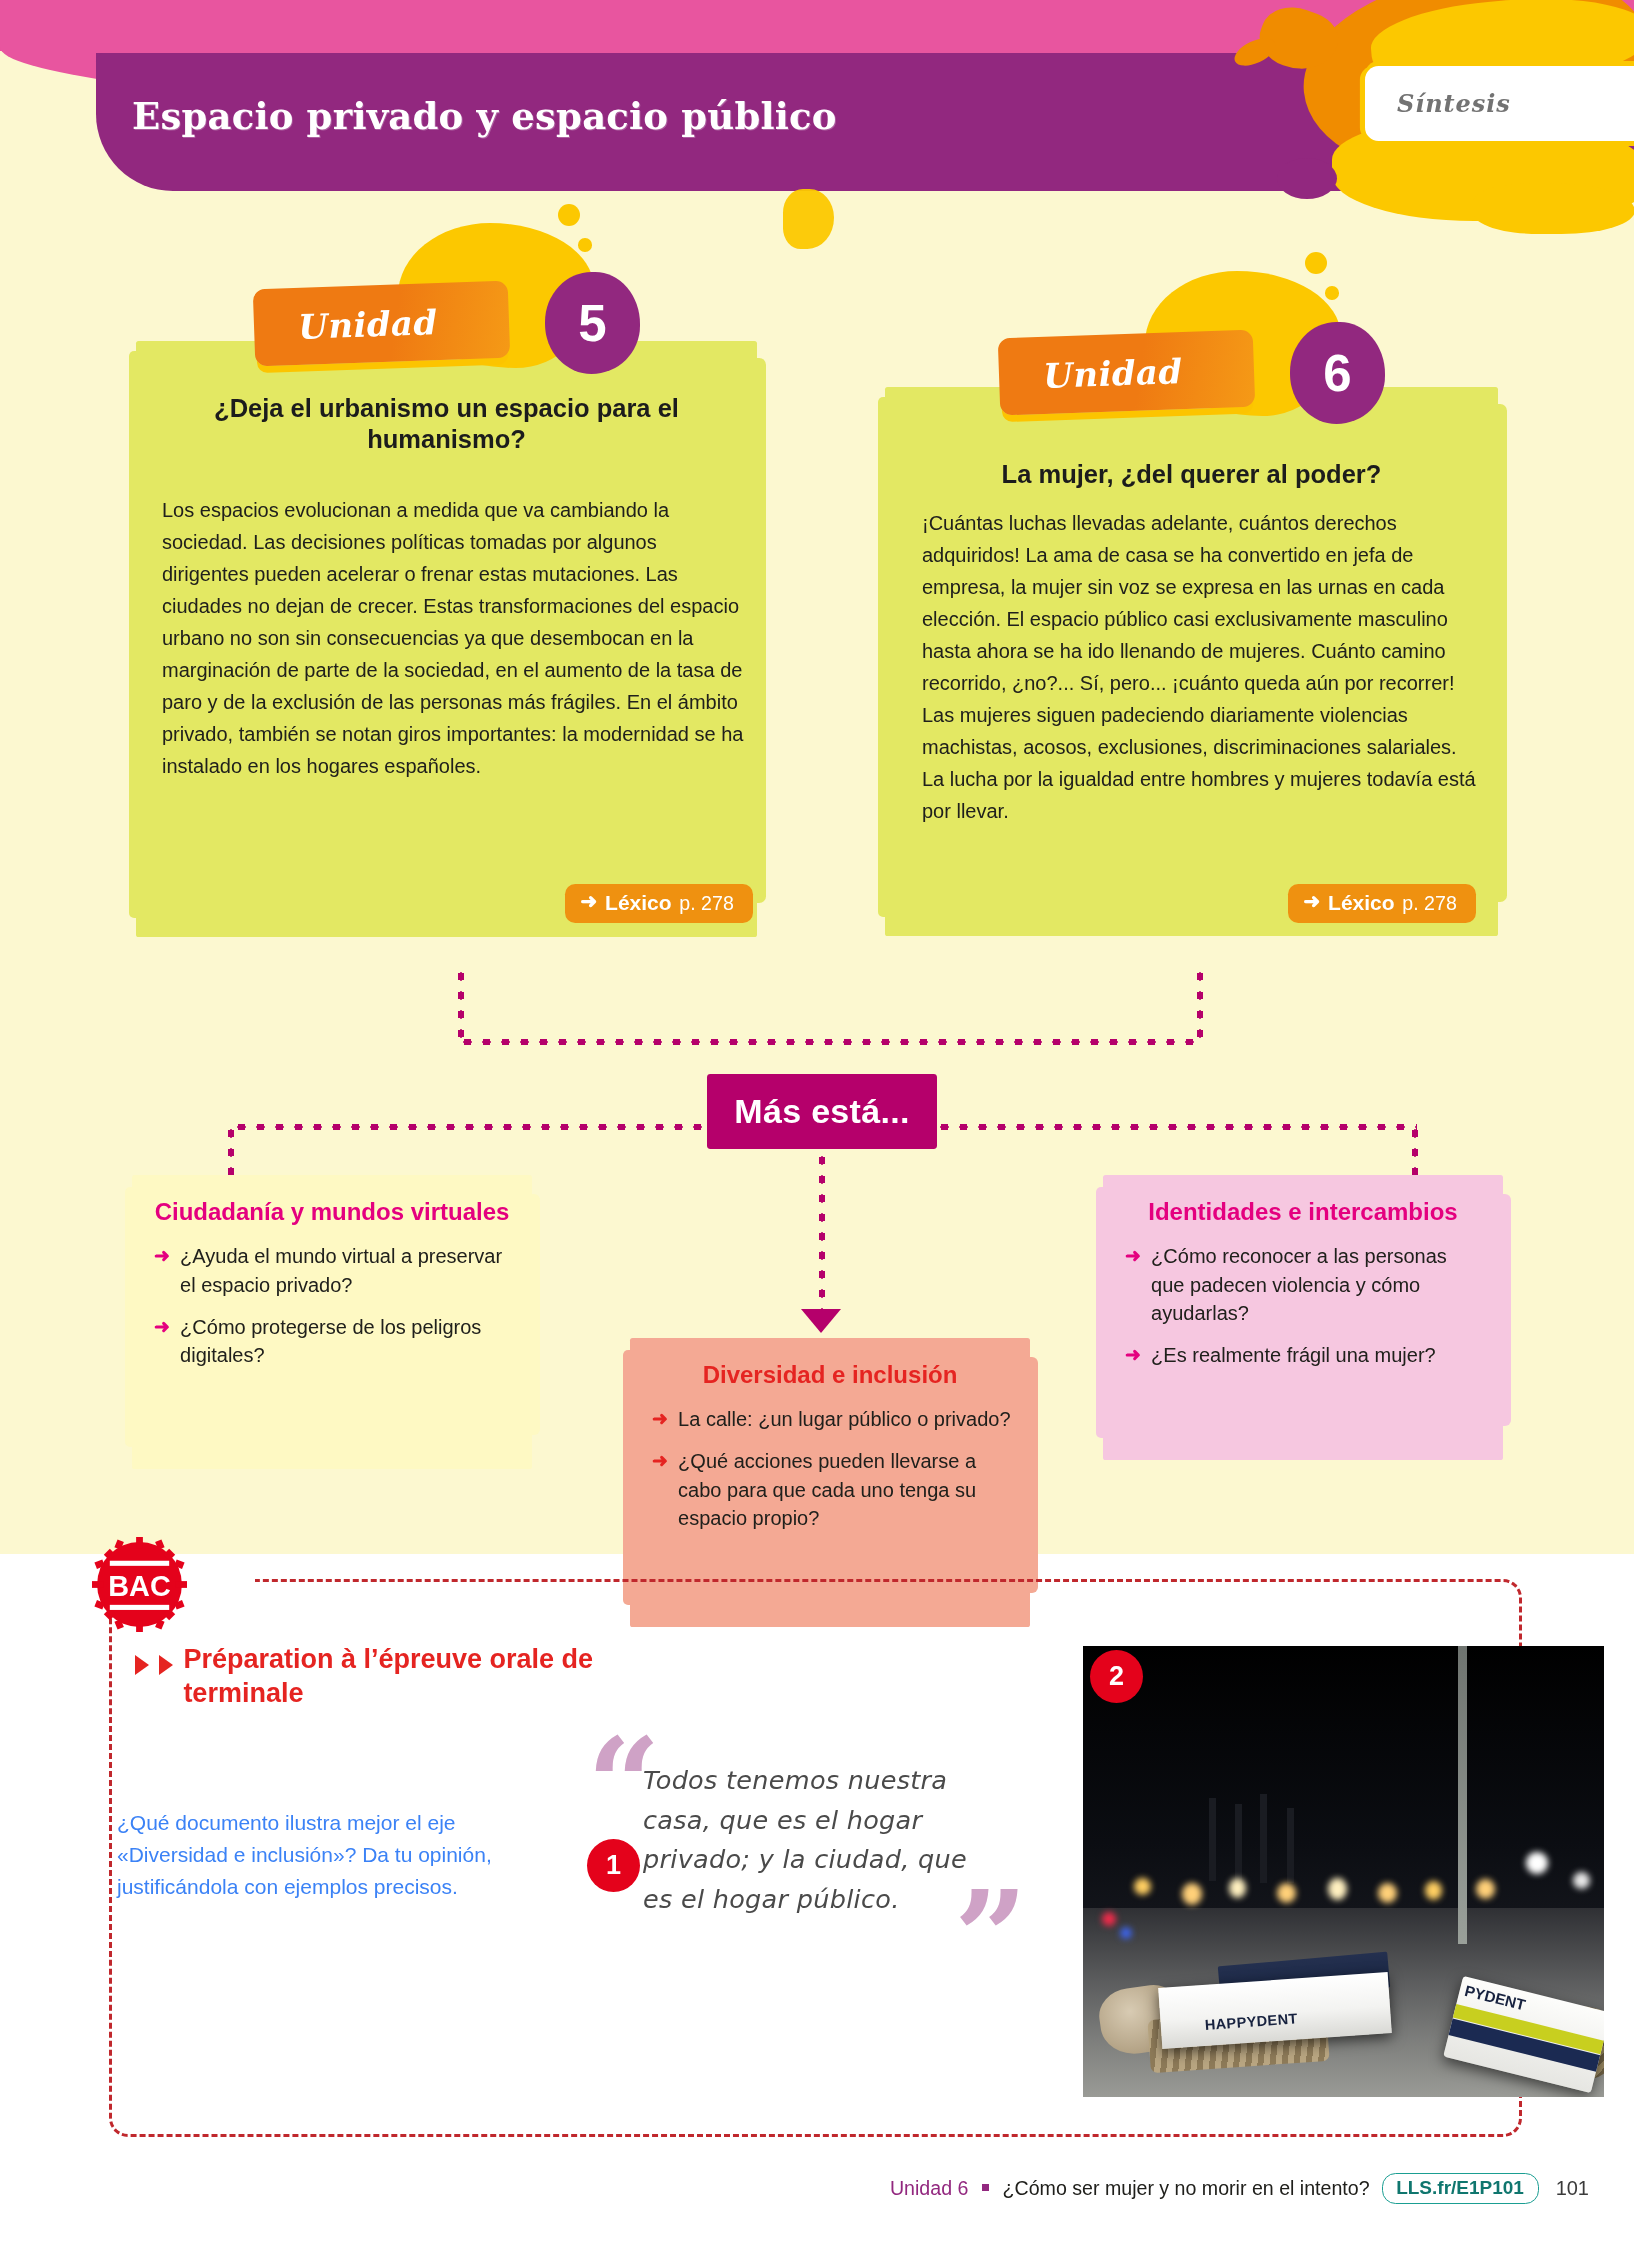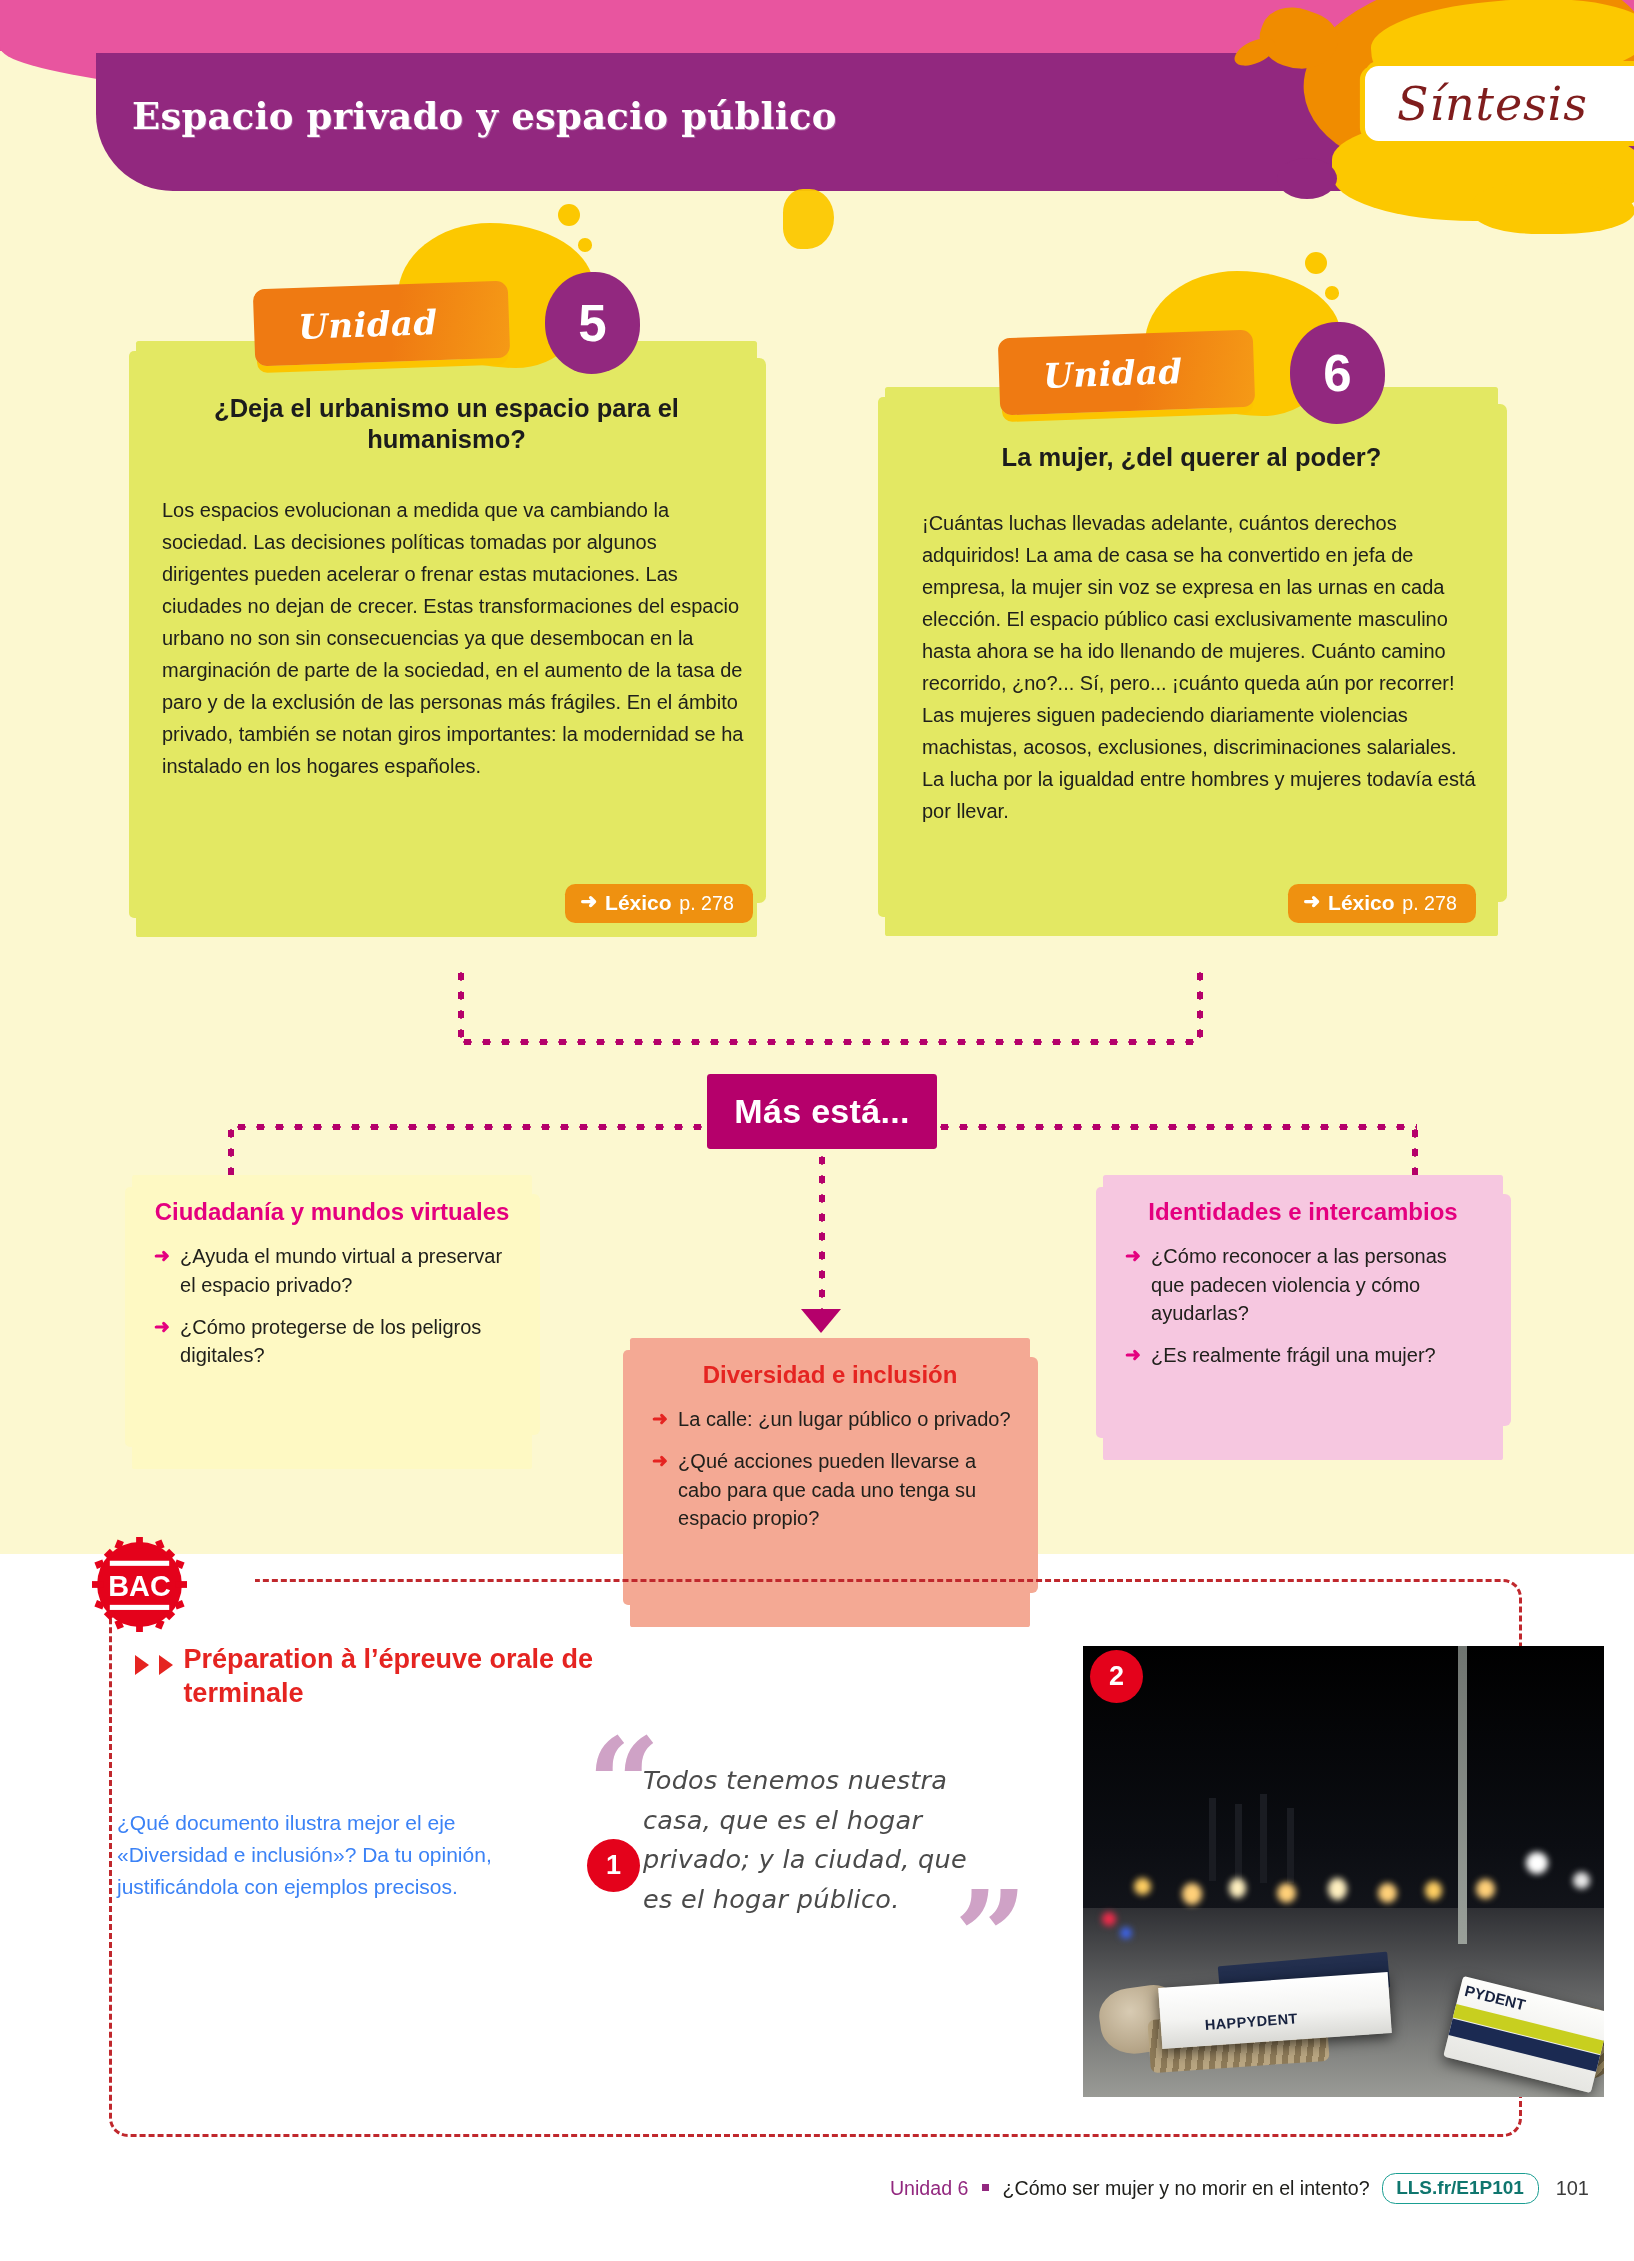--- a/index.html
+++ b/index.html
@@ -83,22 +83,22 @@
   }
   .sintesis-tab {
     position: absolute; left: 1365px; top: 66px; width: 281px; height: 75px;
     background: #ffffff; border-radius: 13.6px 0 0 13.6px;
     box-shadow: -5.1px 0 0 0 #fcc800, 0 5.1px 0 0 #fcc800, 0 -5.1px 0 0 #fcc800;
     z-index: 14;
     display: flex; align-items: center; padding-left: 32px;
   }
   .sintesis-txt {
     font-family: "DejaVu Serif", serif;
-    font-style: italic; font-weight: 400; font-size: 46px;
-    color: #7f1d1d; letter-spacing: 0.9px;
+    font-style: italic; font-weight: 700; font-size: 24px;
+    color: #737373; letter-spacing: 0.9px;
   }
   .splat-yellow-small {
     position: absolute; left: 783px; top: 189px; width: 51px; height: 60px;
     background: #fcc800; border-radius: 45% 55% 60% 40%;
     opacity: .95;
   }
 
   
   .unit-card {
     position: absolute;
@@ -424,21 +424,21 @@
     <span class="dot1"></span>
       <span class="dot2"></span>
       <span class="dot3"></span>
   </div>
   <div class="unit-tag" style="left:999px; top:334px;">
     <span class="unit-tag-label">Unidad</span>
   </div>
   <div class="unit-num" style="left:1290px; top:322px;">
     <span>6</span>
   </div>
-  <div class="unit-title" style="left:919px; top:442px; width:545px;">La mujer, ¿del querer al poder?</div>
+  <div class="unit-title" style="left:919px; top:459px; width:545px;">La mujer, ¿del querer al poder?</div>
   <div class="unit-body" style="left:922px; top:507px; width:562px;">¡Cuántas luchas llevadas adelante, cuántos derechos adquiridos! La ama de casa se ha convertido en jefa de empresa, la mujer sin voz se expresa en las urnas en cada elección. El espacio público casi exclusivamente masculino hasta ahora se ha ido llenando de mujeres. Cuánto camino recorrido, ¿no?... Sí, pero... ¡cuánto queda aún por recorrer! Las mujeres siguen padeciendo diariamente violencias machistas, acosos, exclusiones, discriminaciones salariales. La lucha por la igualdad entre hombres y mujeres todavía está por llevar.</div>
   <div class="lexico-badge" style="left:1288px; top:884px;">
     <span class="arw">➜</span>
     <span class="lb">Léxico</span>
     <span class="pg">p. 278</span>
   </div>
 
   <div class="dotline-v" style="left:458px; top:967px; height:77px;"></div>
   <div class="dotline-v" style="left:1197px; top:967px; height:77px;"></div>
   <div class="dotline-h" style="left:458px; top:1039px; width:742px;"></div>

